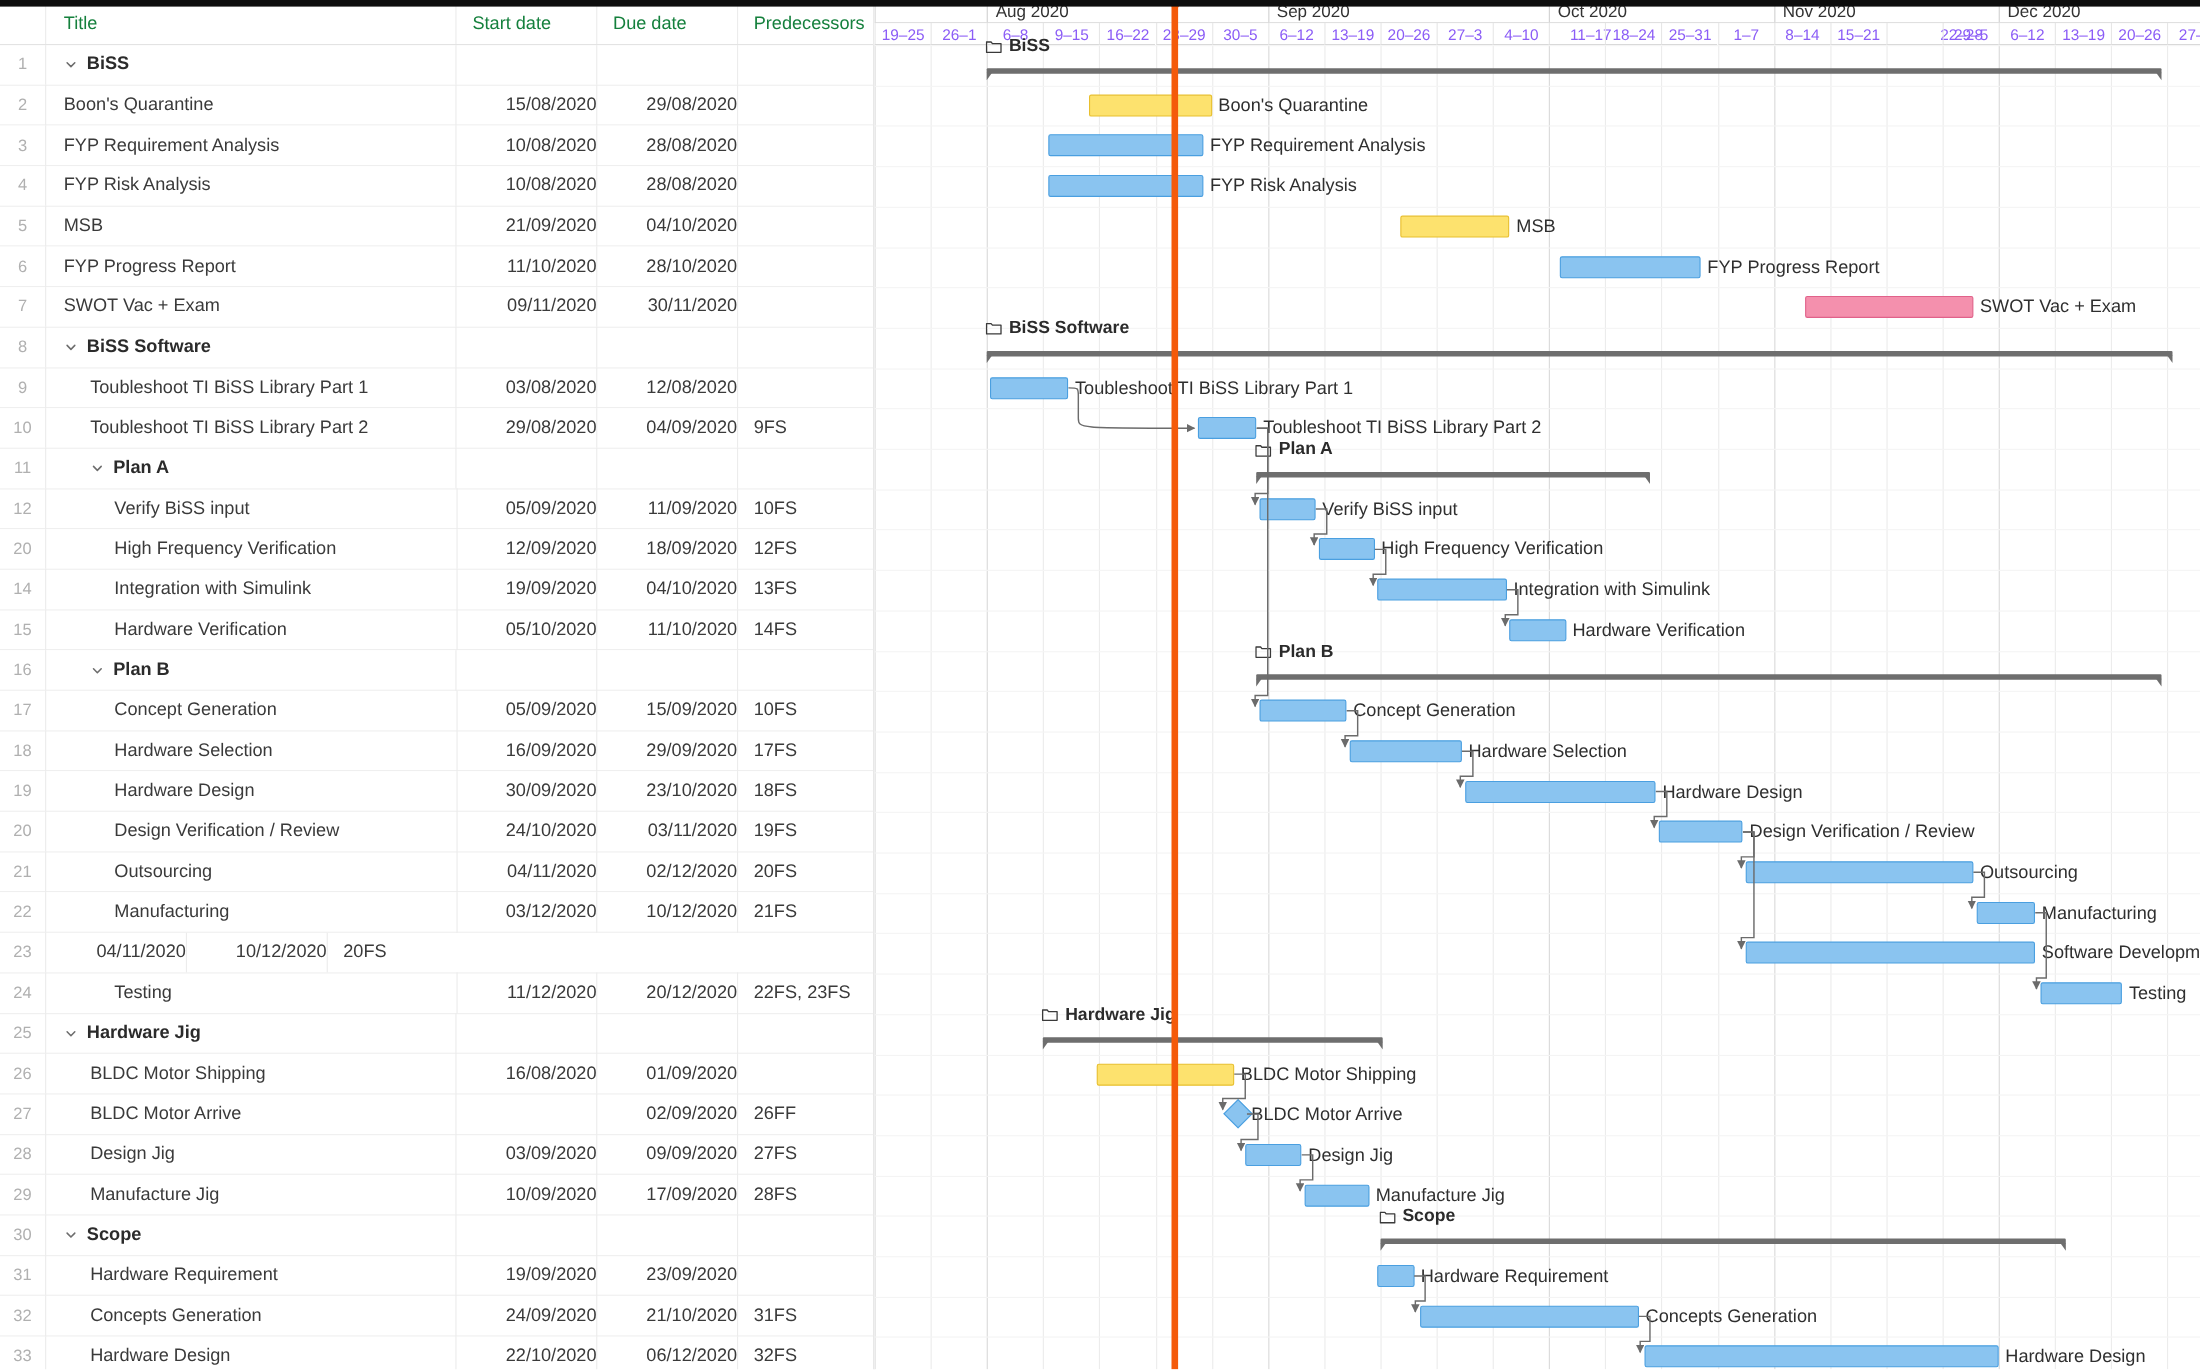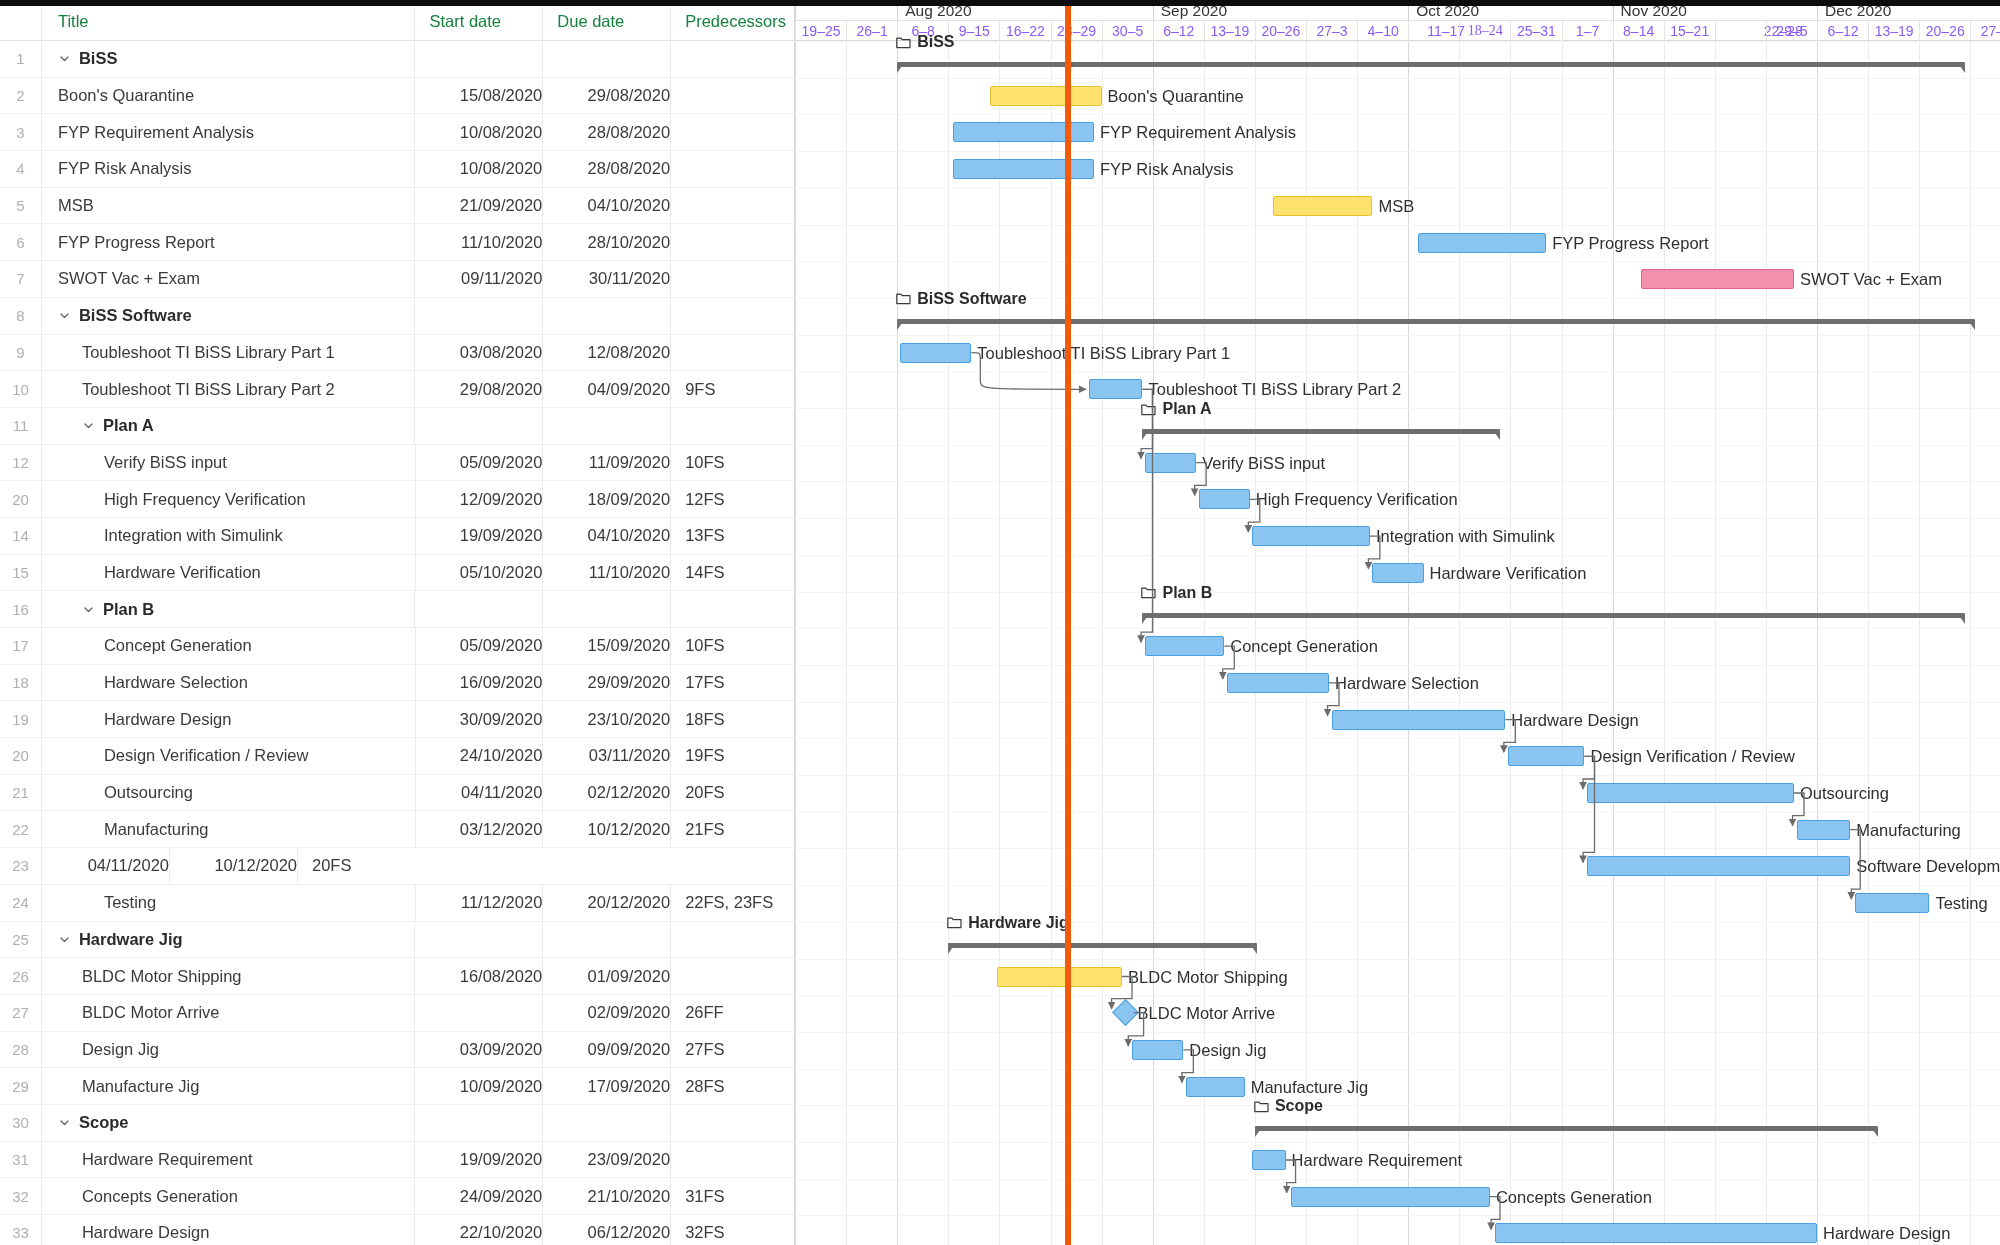--- a/index.html
+++ b/index.html
@@ -553,21 +553,21 @@
           <div class="tl-week" style="left: 153.3px; width: 51.1px;">9–15</div>
           <div class="tl-week" style="left: 204.4px; width: 51.1px;">16–22</div>
           <div class="tl-week" style="left: 255.5px; width: 51.1px;">23–29</div>
           <div class="tl-week" style="left: 306.6px; width: 51.1px;">30–5</div>
           <div class="tl-week" style="left: 357.7px; width: 51.1px;">6–12</div>
           <div class="tl-week" style="left: 408.8px; width: 51.1px;">13–19</div>
           <div class="tl-week" style="left: 459.9px; width: 51.1px;">20–26</div>
           <div class="tl-week" style="left: 511px; width: 51.1px;">27–3</div>
           <div class="tl-week" style="left: 562.1px; width: 51.1px;">4–10</div>
           <div class="tl-week" style="left: 613.2px; width: 51.1px; padding-left: 18px;">11–17</div>
-          <div class="tl-week" style="left: 664.3px; width: 51.1px; font-family: Liberation Serif, serif;">18–24</div>
+          <div class="tl-week" style="left: 664.3px; width: 51.1px;">18–24</div>
           <div class="tl-week" style="left: 715.4px; width: 51.1px;">25–31</div>
           <div class="tl-week" style="left: 766.5px; width: 51.1px;">1–7</div>
           <div class="tl-week" style="left: 817.6px; width: 51.1px;">8–14</div>
           <div class="tl-week" style="left: 868.7px; width: 51.1px;">15–21</div>
           <div class="tl-week" style="left: 919.8px; width: 51.1px; padding-left: 48px;">22–28</div>
           <div class="tl-week" style="left: 970.9px; width: 51.1px;">29–5</div>
           <div class="tl-week" style="left: 1022px; width: 51.1px;">6–12</div>
           <div class="tl-week" style="left: 1073.1px; width: 51.1px;">13–19</div>
           <div class="tl-week" style="left: 1124.2px; width: 51.1px;">20–26</div>
           <div class="tl-week" style="left: 1175.3px; width: 51.1px;">27–2</div>

